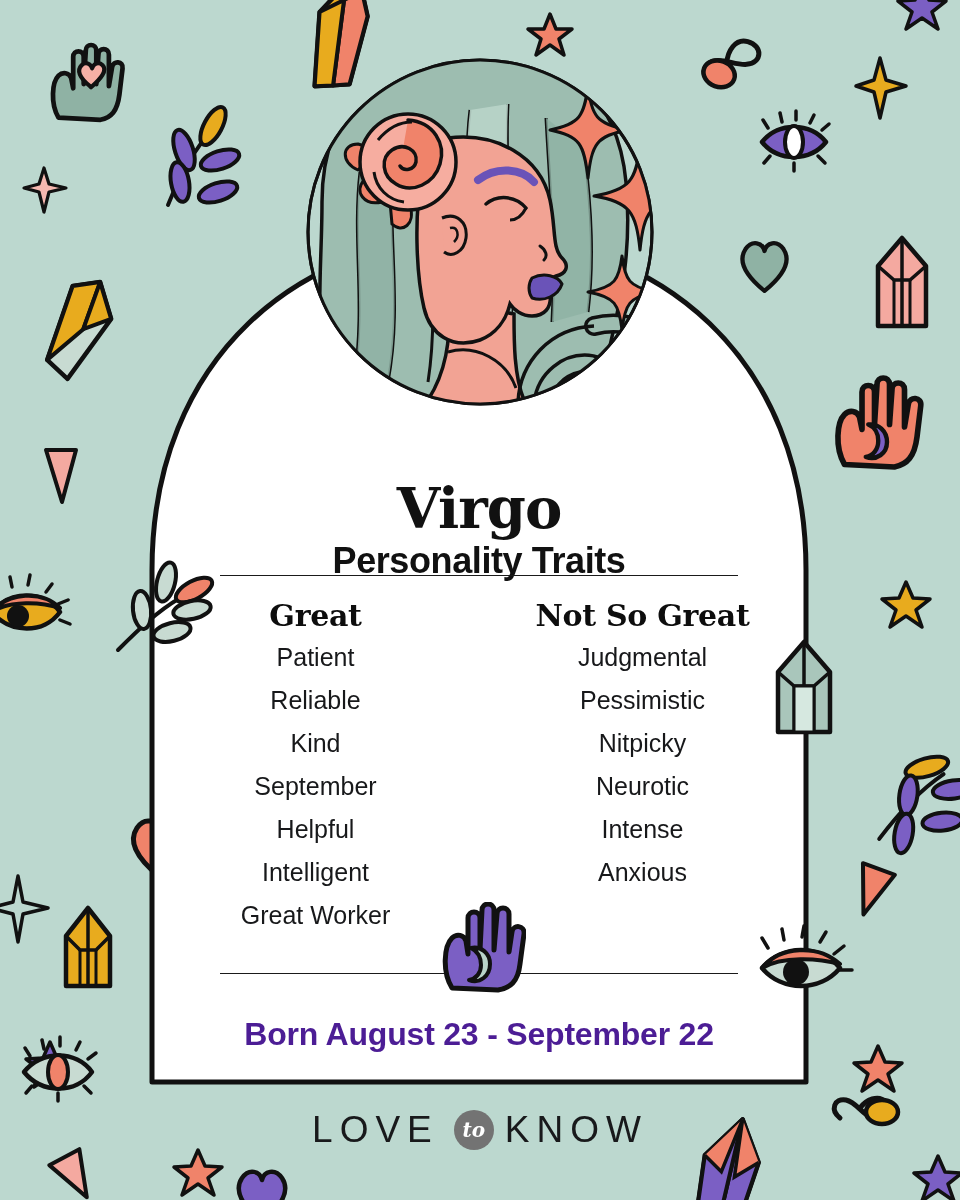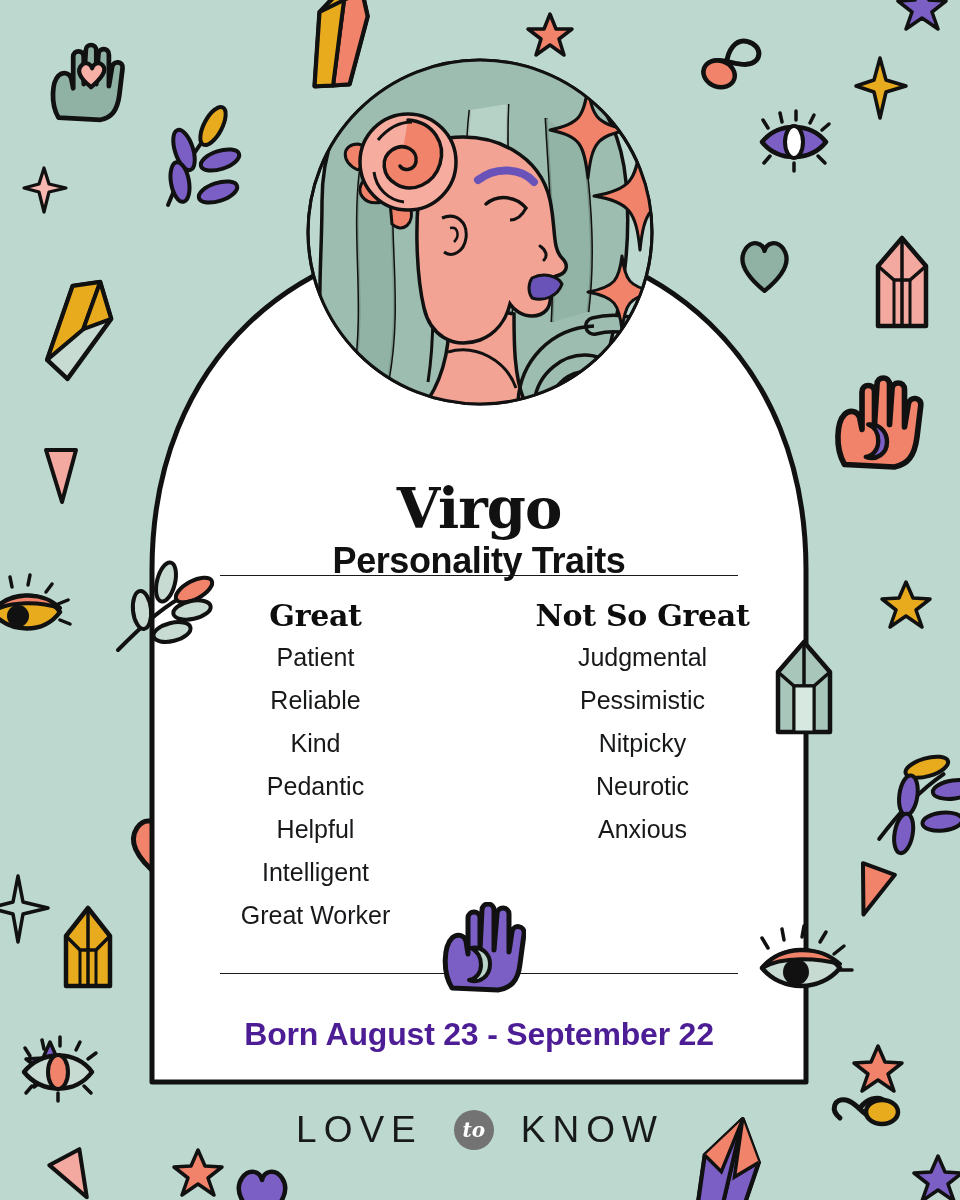--- a/index.html
+++ b/index.html
@@ -52,21 +52,21 @@
     font-family:"Liberation Sans", sans-serif;
     font-weight:700;font-size:32px;color:#4c1d95;letter-spacing:-0.2px;
   }
 
   
   .divider-hand{position:absolute;left:440px;top:902px;width:86px;height:108px;}
 
   
   .logo{
     position:absolute;left:0;right:0;top:1105px;height:50px;
-    display:flex;align-items:center;justify-content:center;gap:18px;
+    display:flex;align-items:center;justify-content:center;gap:2px;
   }
   .logo-word{
     font-family:"Liberation Sans", sans-serif;
     font-size:37px;font-weight:400;color:#18191b;letter-spacing:7px;
   }
   .logo-badge{
     width:40px;height:40px;border-radius:50%;background:#737373;
     display:flex;align-items:center;justify-content:center;margin:0 9px 0 13px;
   }
   .logo-badge span{
@@ -353,33 +353,34 @@
 
     <div class="rule rule-top"></div>
 
     <div class="cols">
       <div class="col">
         <div class="col-head">Great</div>
         <ul>
           <li>Patient</li>
           <li>Reliable</li>
           <li>Kind</li>
-          <li>Pedantic</li>
+          <li>September</li>
           <li>Helpful</li>
           <li>Intelligent</li>
           <li>Great Worker</li>
         </ul>
       </div>
       <div class="col">
         <div class="col-head">Not So Great</div>
         <ul>
           <li>Judgmental</li>
           <li>Pessimistic</li>
           <li>Nitpicky</li>
           <li>Neurotic</li>
+          <li>Intense</li>
           <li>Anxious</li>
         </ul>
       </div>
     </div>
 
     <div class="rule rule-bottom"></div>
 
     <div class="born">Born August 23 - September 22</div>
   </div>
 

